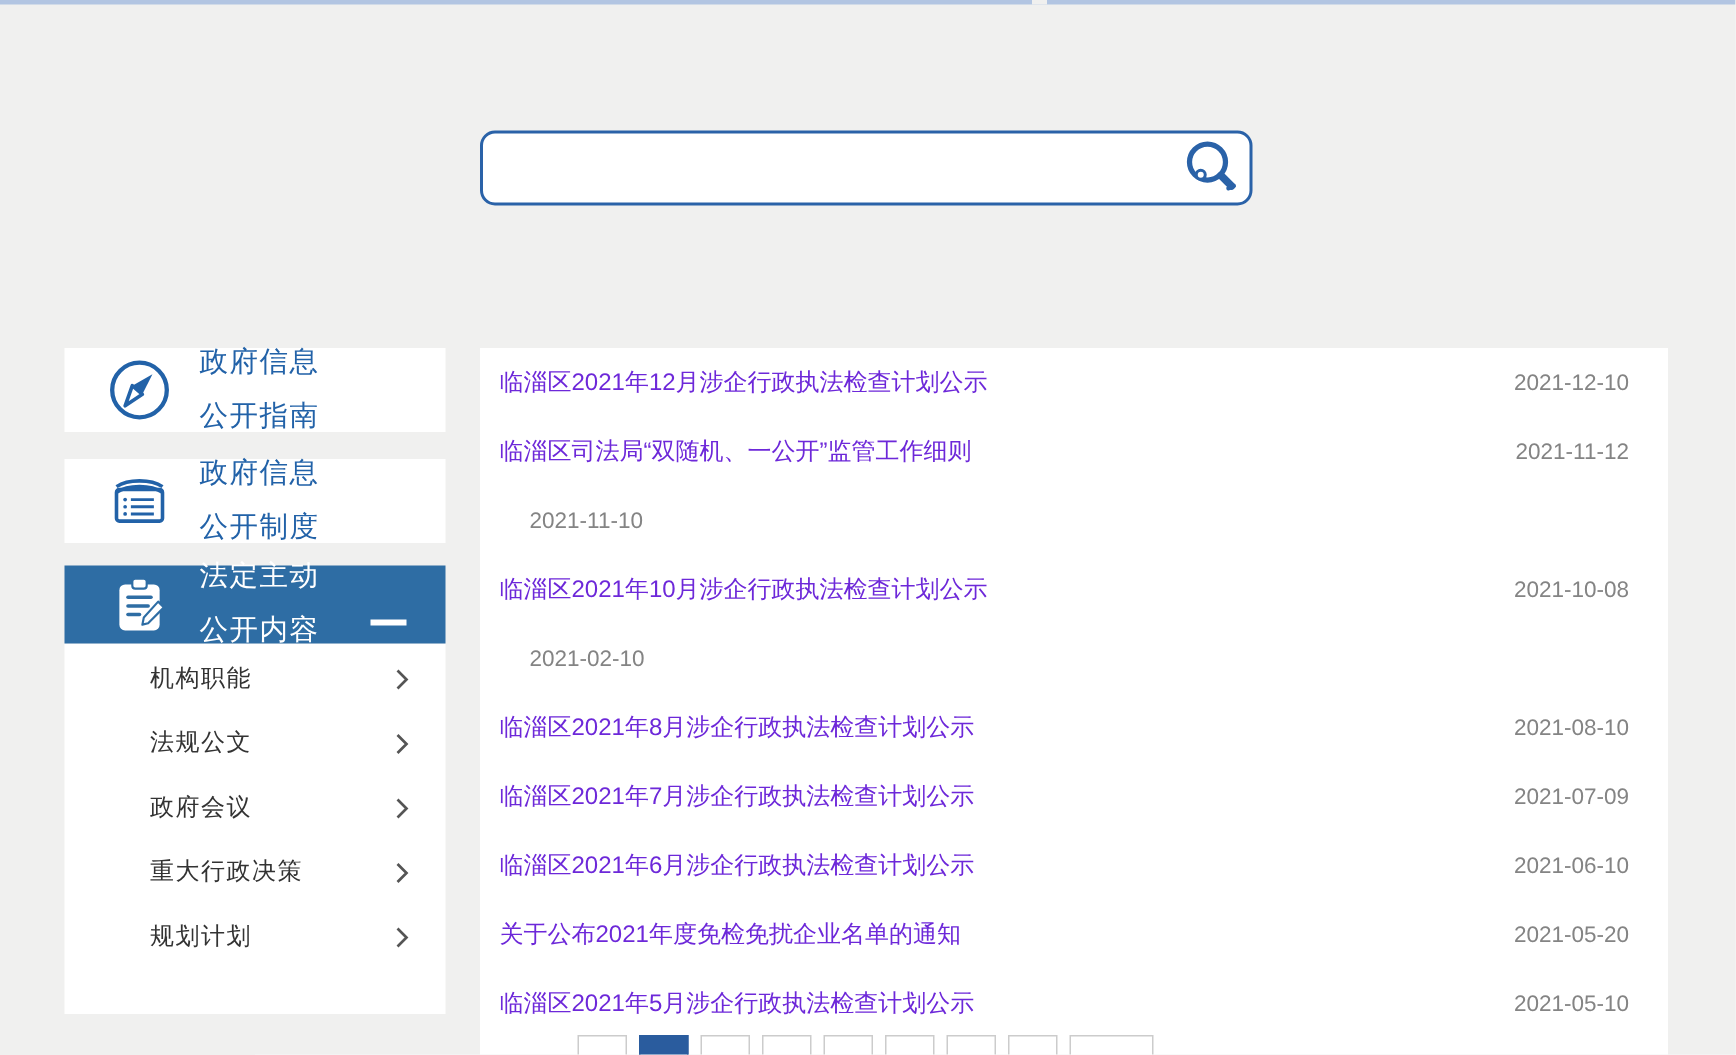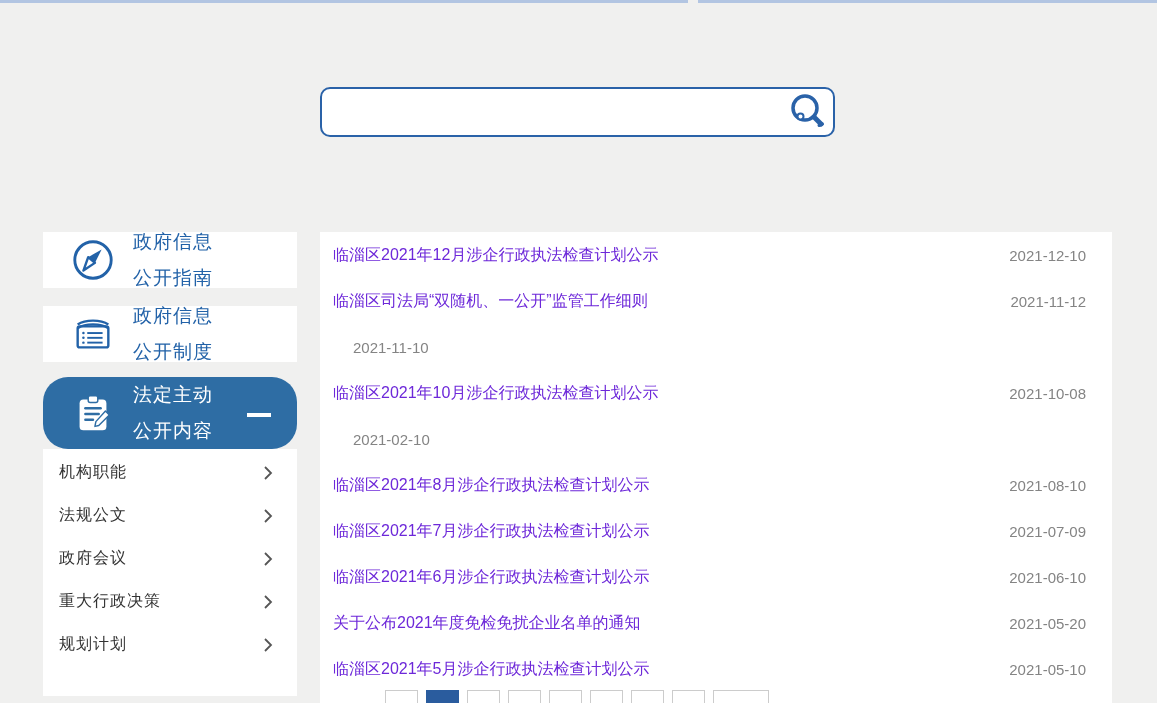--- a/index.html
+++ b/index.html
@@ -34,29 +34,29 @@
   .nav-item {
     background:#fff; height:56px; display:flex; align-items:center;
     cursor:pointer; padding-left:24px;
   }
   .nav-item .icon-wrap { width:52px; height:48px; display:flex; align-items:center; justify-content:center; }
   .nav-item .label {
     margin-left:14px; font-size:19px; line-height:36px; color:#2262a8; letter-spacing:1px;
   }
   .nav-item.gap1 { margin-bottom:18px; }
   .nav-item.gap2 { margin-bottom:15px; }
-  .nav-item.active { background:#2e6da4; height:72px; position:relative;border-radius:25px; }
+  .nav-item.active { background:#2e6da4; height:52px; position:relative; }
   .nav-item.active .label { color:#fff; }
   .collapse-dash {
     position:absolute; right:26px; top:36px; width:24px; height:4px; background:#fff;
   }
   .submenu { background:#fff; padding:2px 0 30px 0; }
   .submenu-item {
     height:43px; display:flex; align-items:center; justify-content:space-between;
-    padding:0 24px 0 16px; cursor:pointer;
+    padding:0 24px 0 16px; cursor:pointer;margin-left:41px;
   }
   .submenu-item .sm-label { font-size:16px; color:#333; letter-spacing:1px; }
 
   
   .list-panel {
     position:absolute; left:320px; top:232px; width:792px; height:520px;
     background:#fff;
   }
   .list-row {
     height:46px; display:flex; align-items:center; justify-content:space-between;

